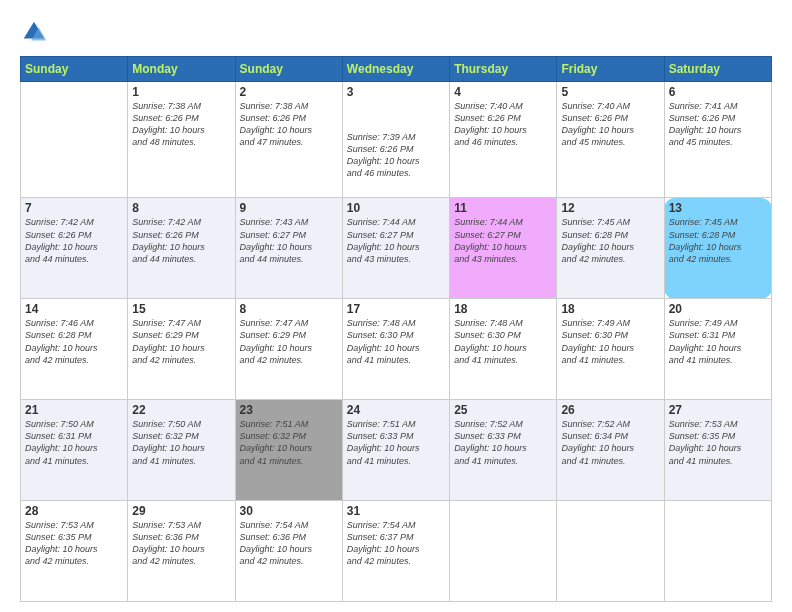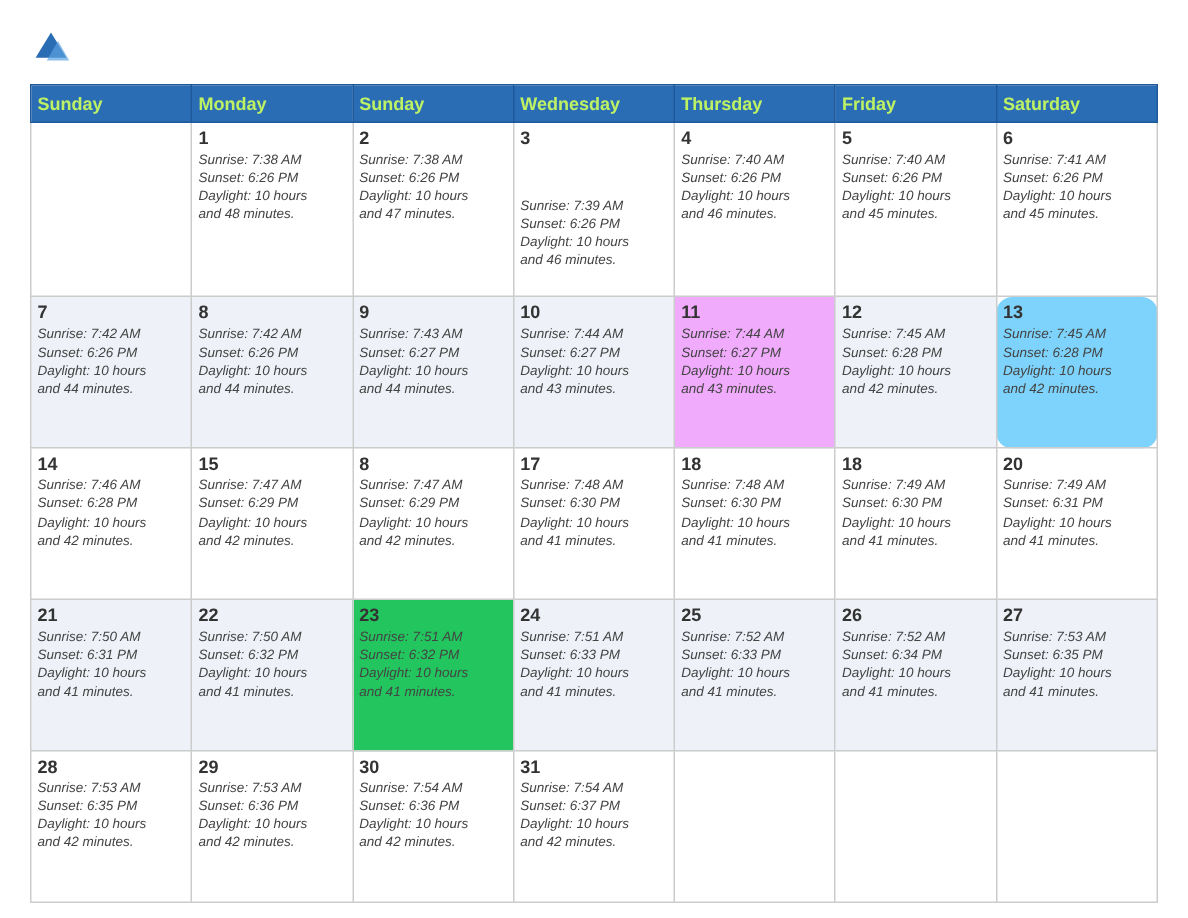--- a/index.html
+++ b/index.html
@@ -296,21 +296,21 @@
 Daylight: 10 hours
 and 41 minutes.</div>
           </td>
           <td style="background: rgb(238, 242, 248); margin-top: 28px;">
             <div class="day-num">22</div>
             <div class="day-info" style="white-space: pre-line;">Sunrise: 7:50 AM
 Sunset: 6:32 PM
 Daylight: 10 hours
 and 41 minutes.</div>
           </td>
-          <td style="background: #22c55e;">
+          <td style="background: #a3a3a3;">
             <div class="day-num">23</div>
             <div class="day-info" style="white-space: pre-line;">Sunrise: 7:51 AM
 Sunset: 6:32 PM
 Daylight: 10 hours
 and 41 minutes.</div>
           </td>
           <td style="background: rgb(238, 242, 248);">
             <div class="day-num">24</div>
             <div class="day-info" style="white-space: pre-line;">Sunrise: 7:51 AM
 Sunset: 6:33 PM

